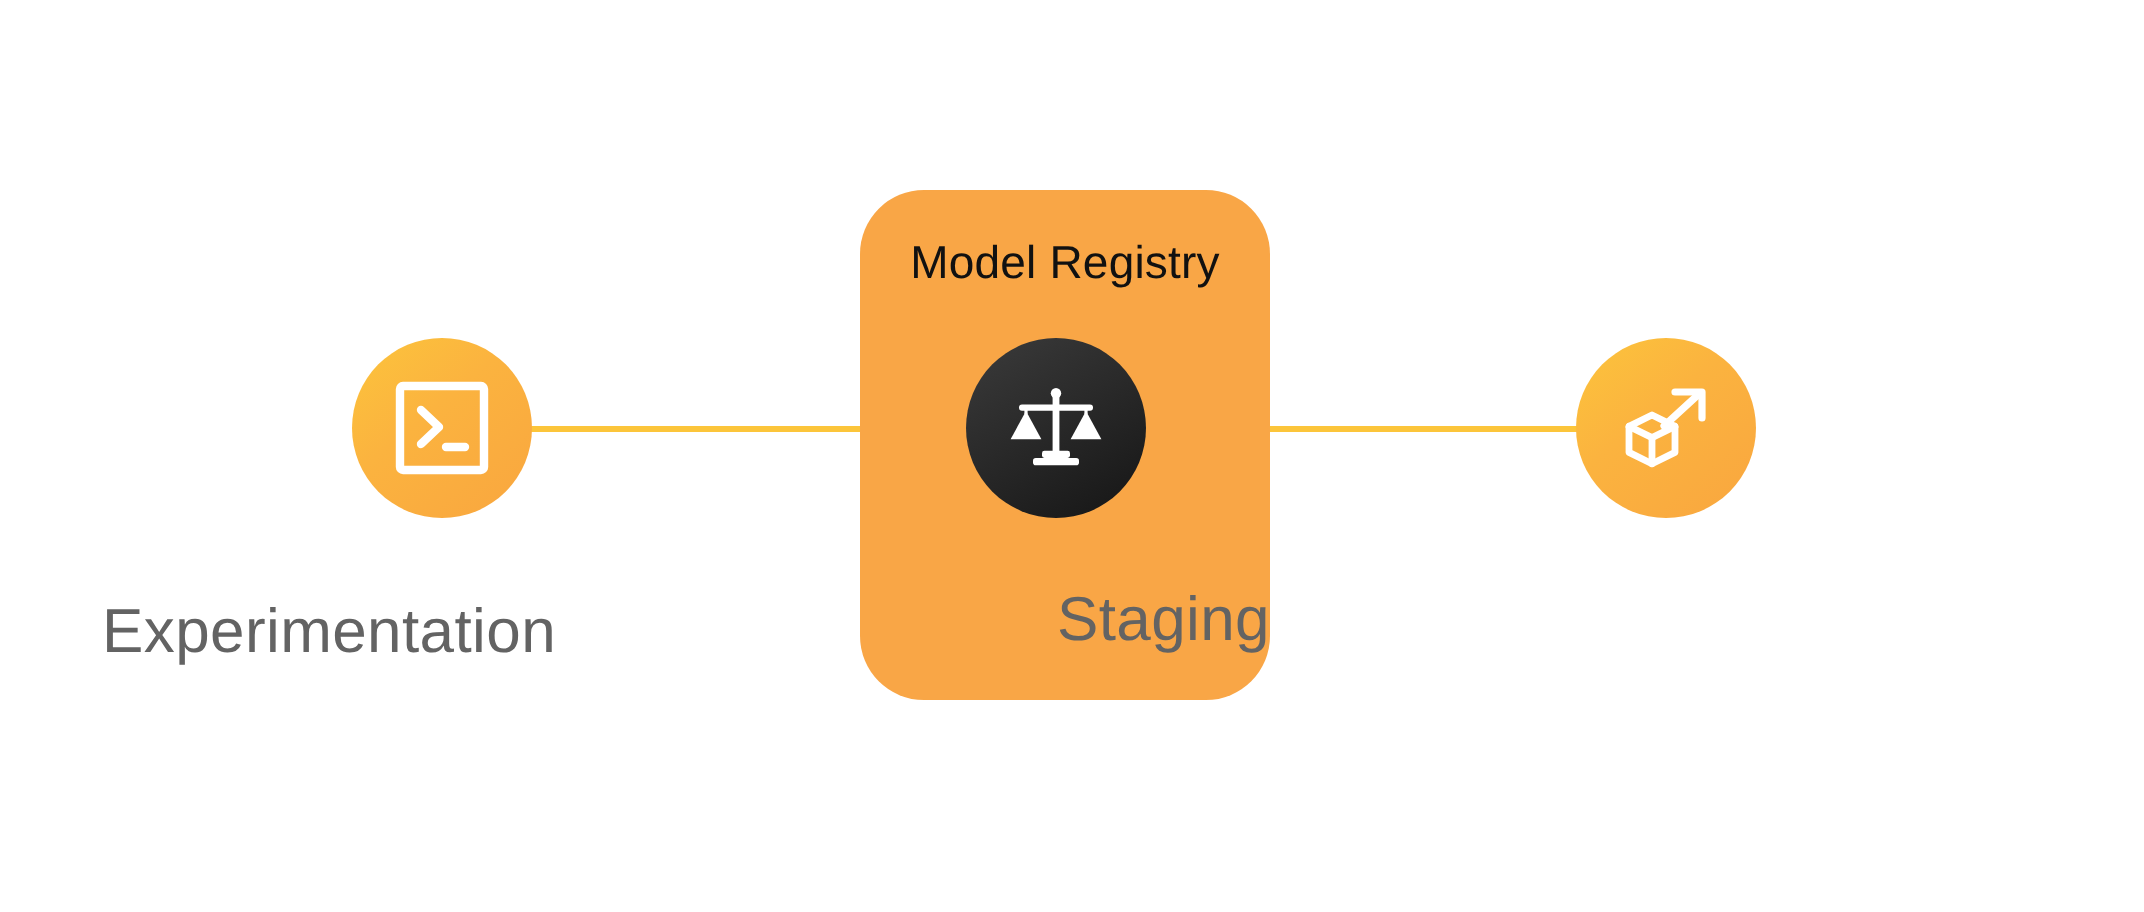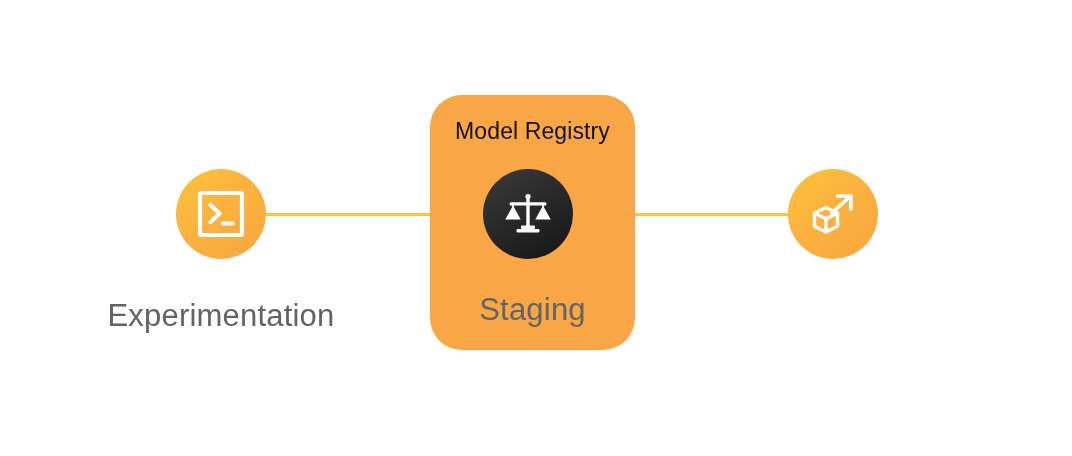--- a/index.html
+++ b/index.html
@@ -52,21 +52,21 @@
     color: #111111;
     letter-spacing: 0.1px;
     white-space: nowrap;
   }
 
   #staging-label {
     position: absolute;
     bottom: 22px;
     left: 0;
     width: 100%;
-    text-align: center;
+    text-align: right;
     font-size: 31px;
     color: #636363;
     letter-spacing: 0.2px;
   }
 
   
   .node-circle {
     position: absolute;
     width: 90px;
     height: 90px;
@@ -86,21 +86,20 @@
   #node-experimentation { left: 176px; top: 169px; }
   #node-registry        { left: 483px; top: 169px; }
   #node-production      { left: 788px; top: 169px; }
 
   .node-icon { display: block; }
 
   
   .stage-label {
     position: absolute;
     top: 298px;
-    text-align: center;
     font-size: 31px;
     color: #636363;
     letter-spacing: 0.2px;
     white-space: nowrap;
   }
   #label-experimentation { left: 51px;  width: 340px; }
   #label-production      { left: 713px; width: 240px; }
 </style>
 </head>
 <body>

